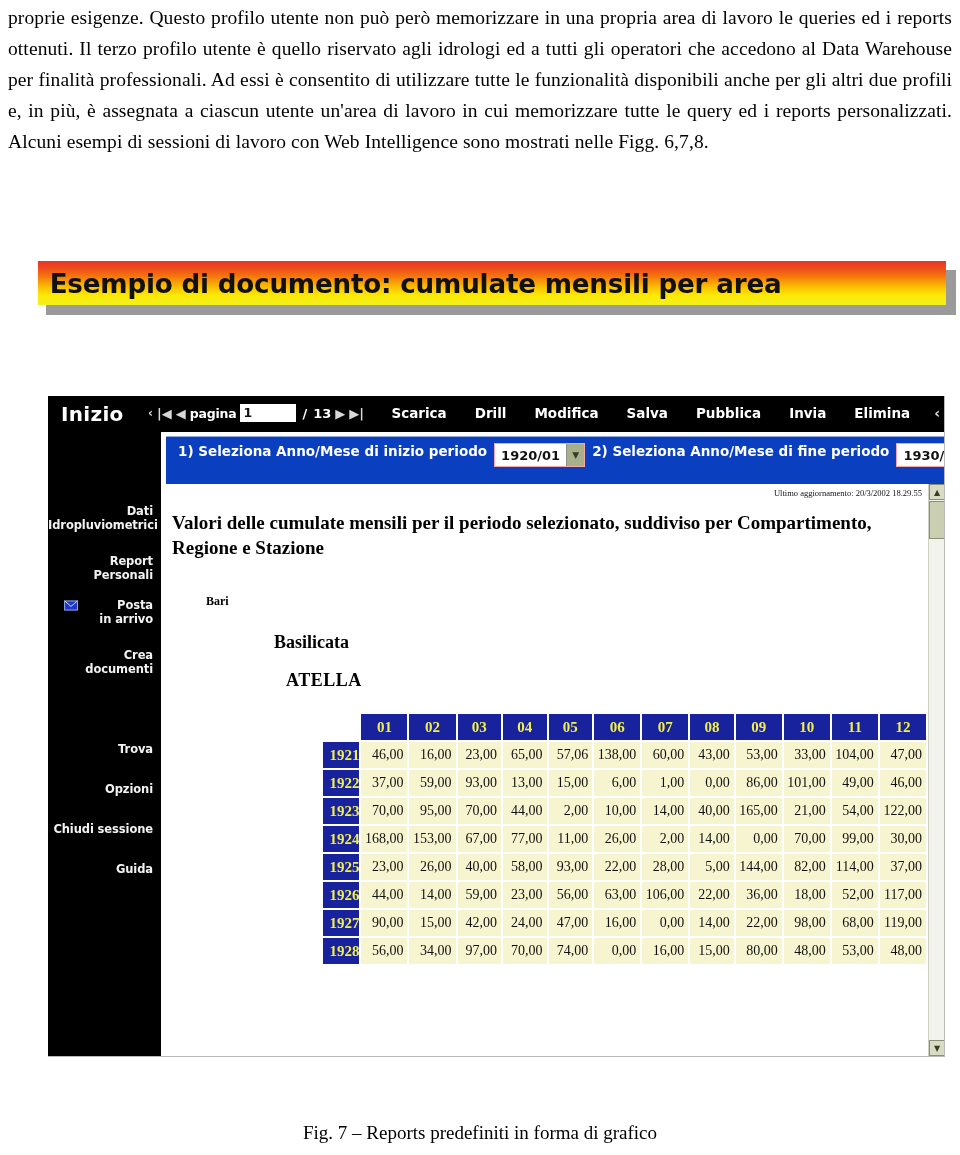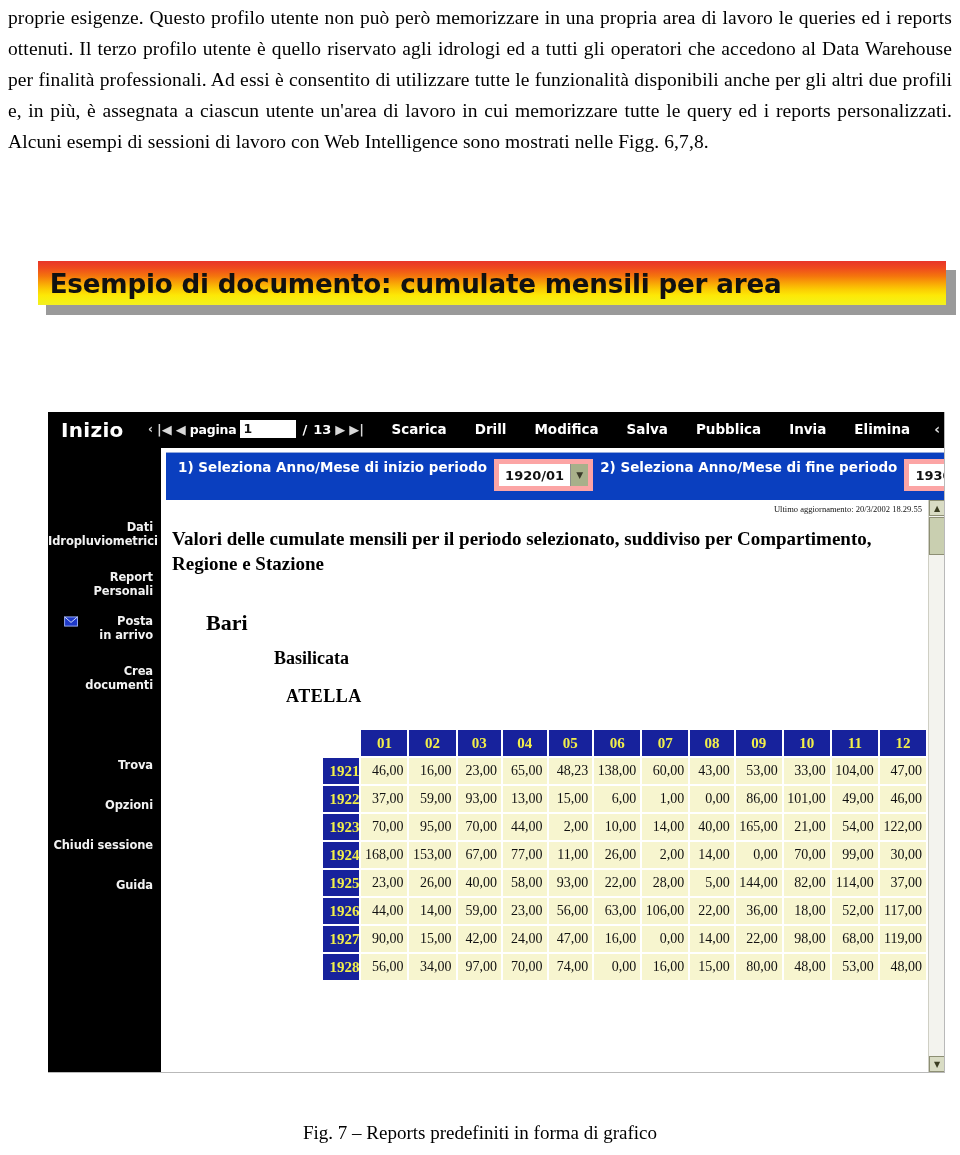--- a/index.html
+++ b/index.html
@@ -54,21 +54,21 @@
     padding-left:12px;
     letter-spacing:-0.2px;
     white-space:nowrap;
     transform:scaleX(0.97);
     transform-origin:left center;
   }
 
   
   .app{
     position:absolute;
-    left:48px; top:412px;
+    left:48px; top:396px;
     width:896px; height:660px;
     background:#ffffff;
     border-right:1px solid #b9b9b9;
     border-bottom:1px solid #b9b9b9;
     overflow:hidden;
     font-family:"DejaVu Sans", sans-serif;
   }
 
   
   .topbar{
@@ -163,21 +163,21 @@
     gap:7px;
     color:#ffffff;
     font-size:13.5px; font-weight:bold;
     white-space:nowrap;
   }
   .combo{
     display:inline-flex;
     align-items:stretch;
     height:22px;
     background:#ffffff;
-    border:5px solid #fca5a5;
+    border:1px solid #fca5a5;
   }
   .combo .val{
     display:flex;align-items:center;
     padding:0 6px;
     font-size:13px;font-weight:bold;color:#111;
     font-family:"DejaVu Sans", sans-serif;
   }
   .combo .arrow{
     width:17px;
     background:#a8b08a;
@@ -208,21 +208,21 @@
     width:740px;
     font-family:"Liberation Serif", serif;
     font-weight:bold;
     font-size:19px;
     line-height:25px;
     color:#000;
   }
   .lvl1{
     position:absolute; left:40px; top:110px;
     font-family:"Liberation Serif", serif;
-    font-weight:bold;font-size:22px;color:#000;
+    font-weight:bold;font-size:12px;color:#000;
   }
   .lvl2{
     position:absolute; left:80px; top:148px;
     font-family:"Liberation Serif", serif;
     font-weight:bold;font-size:18px;color:#000;margin-left:28px;
   }
   .lvl3{
     position:absolute; left:120px; top:186px;
     font-family:"Liberation Serif", serif;
     font-weight:bold;font-size:18px;color:#000;
@@ -432,21 +432,21 @@
               <th class="month">12</th>
             </tr>
         </thead>
         <tbody>
             <tr>
               <td class="year">1921</td>
               <td class="val">46,00</td>
               <td class="val">16,00</td>
               <td class="val">23,00</td>
               <td class="val">65,00</td>
-              <td class="val">48,23</td>
+              <td class="val">57,06</td>
               <td class="val">138,00</td>
               <td class="val">60,00</td>
               <td class="val">43,00</td>
               <td class="val">53,00</td>
               <td class="val">33,00</td>
               <td class="val">104,00</td>
               <td class="val">47,00</td>
             </tr>
             <tr>
               <td class="year">1922</td>

